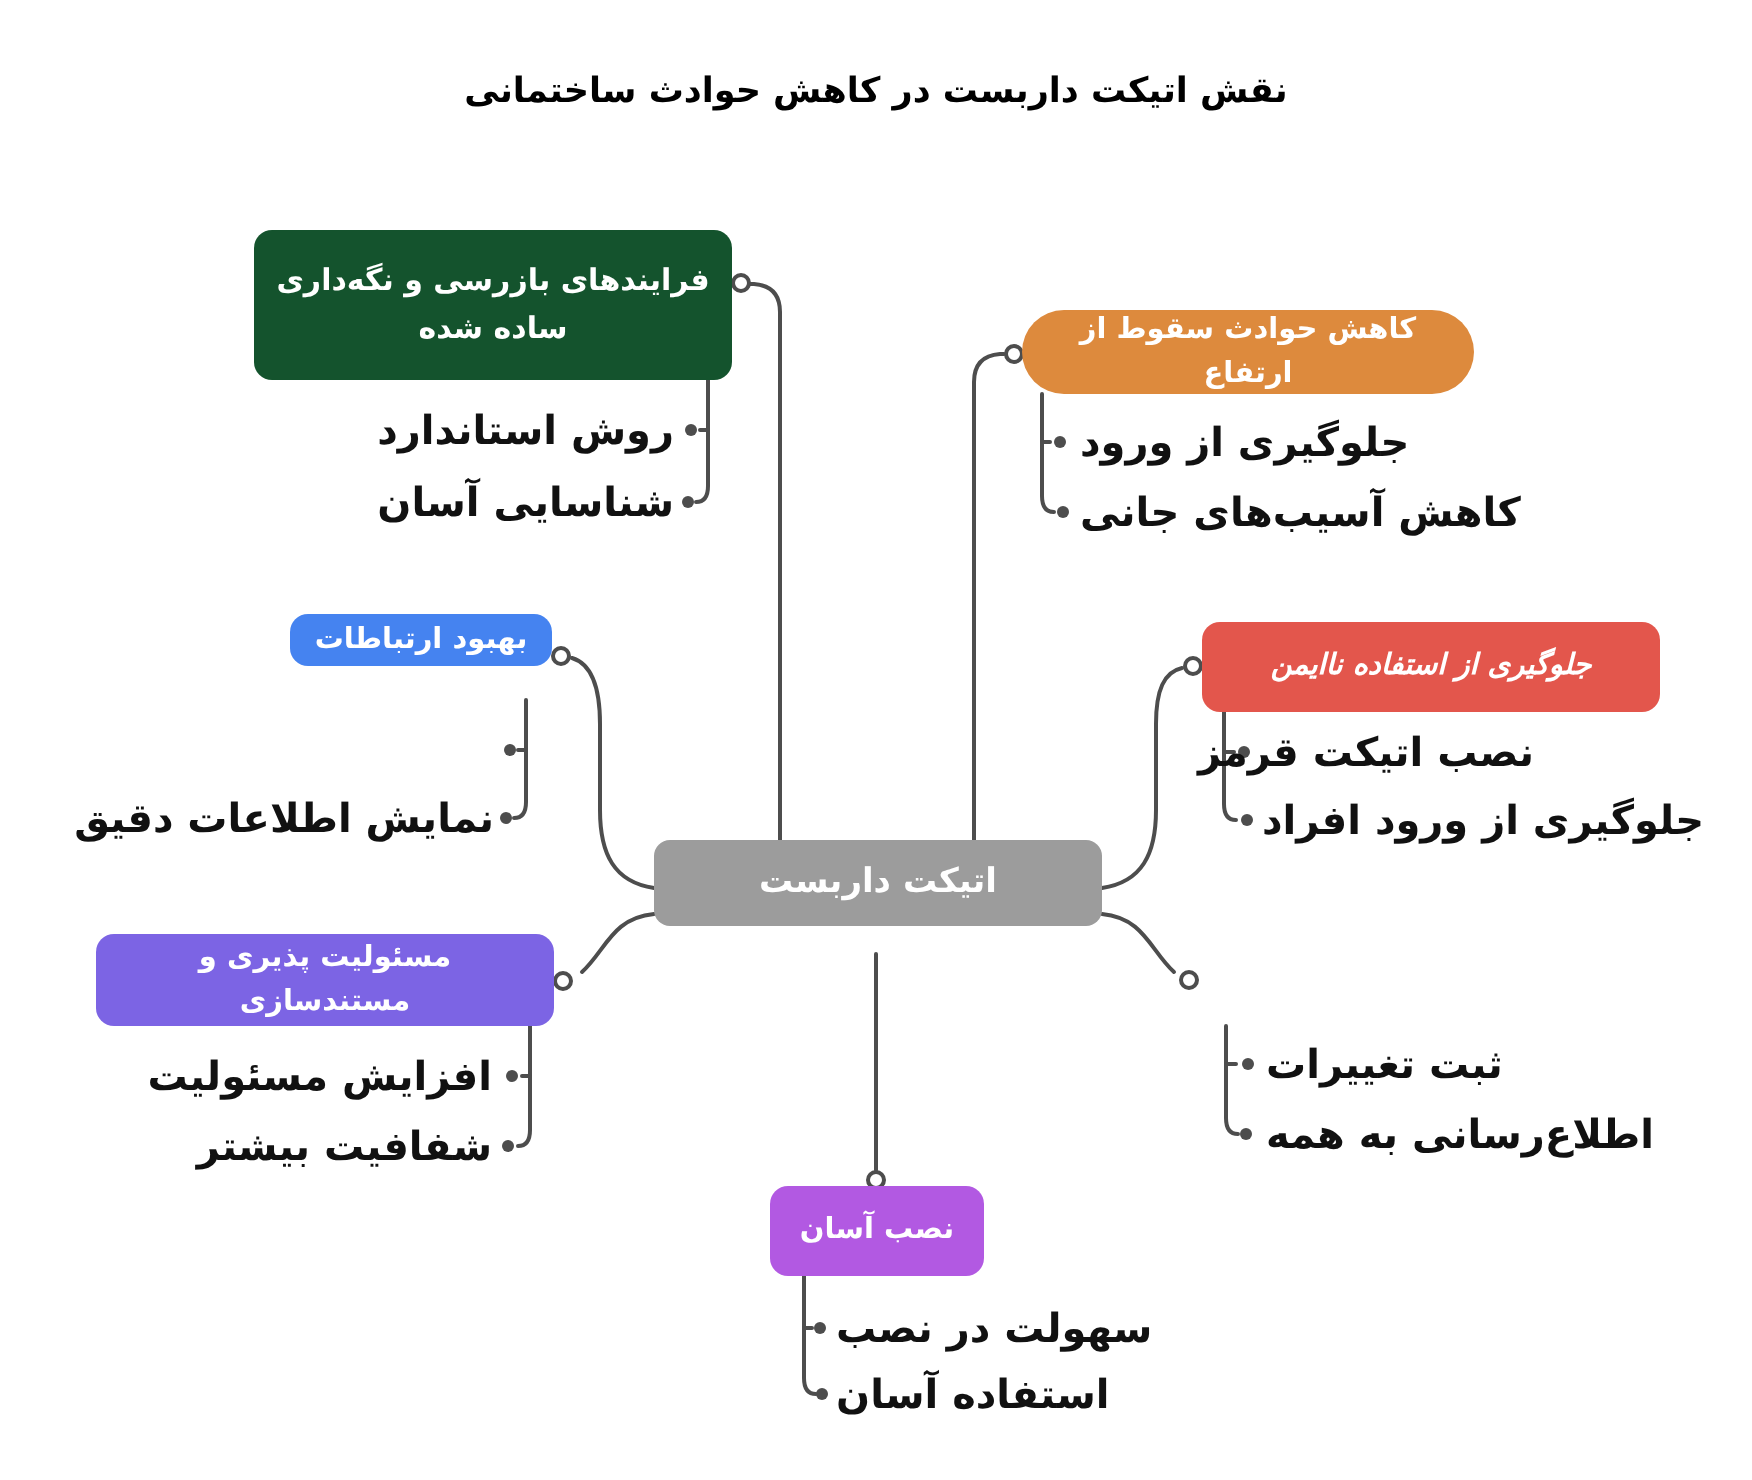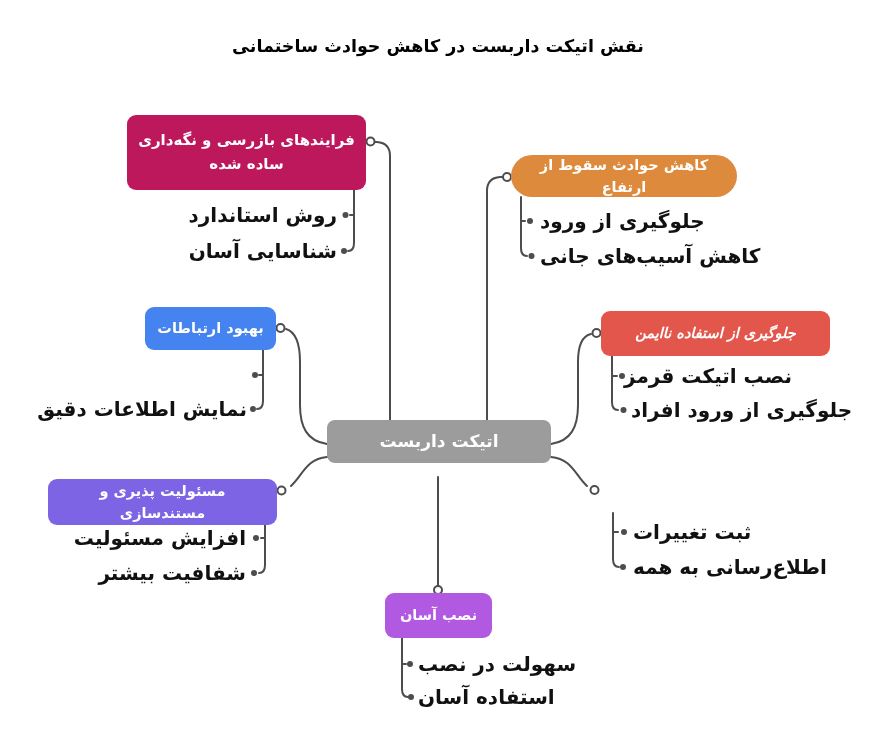--- a/index.html
+++ b/index.html
@@ -16,38 +16,38 @@
   svg.wires circle.endpoint{fill:#fff;stroke:var(--edge,#4d4d4d);stroke-width:2;}
   svg.wires circle.dot{fill:var(--edge,#4d4d4d);stroke:none;}
   .node{
     position:absolute;display:flex;align-items:center;justify-content:center;
     color:#fff;font-weight:bold;text-align:center;border-radius:9px;
     font-size:14.5px;line-height:1.55;padding:0 10px;box-sizing:border-box;
   }
   .n-center{left:327px;top:420px;width:224px;height:43px;font-size:17px;border-radius:8px;}
   .n-inspection{left:127px;top:115px;width:239px;height:75px;font-size:15px;}
   .n-falls{left:511px;top:155px;width:226px;height:42px;}
-  .n-communication{left:145px;top:307px;width:131px;height:43px;}
+  .n-communication{left:145px;top:307px;width:131px;height:26px;}
   .n-unsafe{left:601px;top:311px;width:229px;height:45px;font-style:italic;}
-  .n-accountability{left:48px;top:467px;width:229px;height:46px;margin-top:12px;}
+  .n-accountability{left:48px;top:467px;width:229px;height:46px;}
   .n-coordination{left:599px;top:467px;width:205px;height:46px;}
   .n-installation{left:385px;top:593px;width:107px;height:45px;}
   .child{
     position:absolute;transform:translateY(-50%);font-size:20px;font-weight:bold;
     color:#111;white-space:nowrap;
   }
   .c-inspection-0{right:539px;top:215px;}
   .c-inspection-1{right:539px;top:251px;}
   .c-communication-0{right:629px;top:375px;}
   .c-communication-1{right:629px;top:409px;}
   .c-accountability-0{right:630px;top:538px;}
   .c-accountability-1{right:630px;top:573px;}
   .c-falls-0{left:540px;top:221px;}
   .c-falls-1{left:540px;top:256px;}
-  .c-unsafe-0{left:624px;top:376px;}
+  .c-unsafe-0{left:599px;top:376px;}
   .c-unsafe-1{left:631px;top:410px;}
   .c-coordination-0{left:633px;top:532px;}
   .c-coordination-1{left:633px;top:567px;}
   .c-installation-0{left:418px;top:664px;}
   .c-installation-1{left:418px;top:697px;}
 </style>
 </head>
 <body>
 
 <div class="canvas">
@@ -115,21 +115,21 @@
       <circle class="endpoint" cx="438" cy="590" r="4"></circle>
       <path d="M402 638 V664 H406"></path>
       <circle class="dot" cx="410" cy="664" r="3"></circle>
       <path d="M402 664 V689 Q402 697 408 697"></path>
       <circle class="dot" cx="411" cy="697" r="3"></circle>
     </g>
   </svg>
 
   <div class="node n-center" style="background-color: rgb(156, 156, 156);">اتیکت داربست</div>
 
-  <div class="node n-inspection" style="background-color: #be185d;">فرایندهای بازرسی و نگه‌داری ساده شده</div>
+  <div class="node n-inspection" style="background-color: #14532d;">فرایندهای بازرسی و نگه‌داری ساده شده</div>
   <div class="node n-falls" style="background-color: rgb(221, 138, 61); border-radius: 21px;">کاهش حوادث سقوط از ارتفاع</div>
   <div class="node n-communication" style="background-color: rgb(69, 131, 240);">بهبود ارتباطات</div>
   <div class="node n-unsafe" style="background-color: rgb(227, 86, 76);">جلوگیری از استفاده ناایمن</div>
   <div class="node n-accountability" style="background-color: rgb(124, 100, 228);">مسئولیت پذیری و مستندسازی</div>
   <div class="node n-installation" style="background-color: rgb(178, 89, 226);">نصب آسان</div>
 
   <div class="child c-inspection-0">روش استاندارد</div>
   <div class="child c-inspection-1">شناسایی آسان</div>
 
   <div class="child c-falls-0">جلوگیری از ورود</div>

